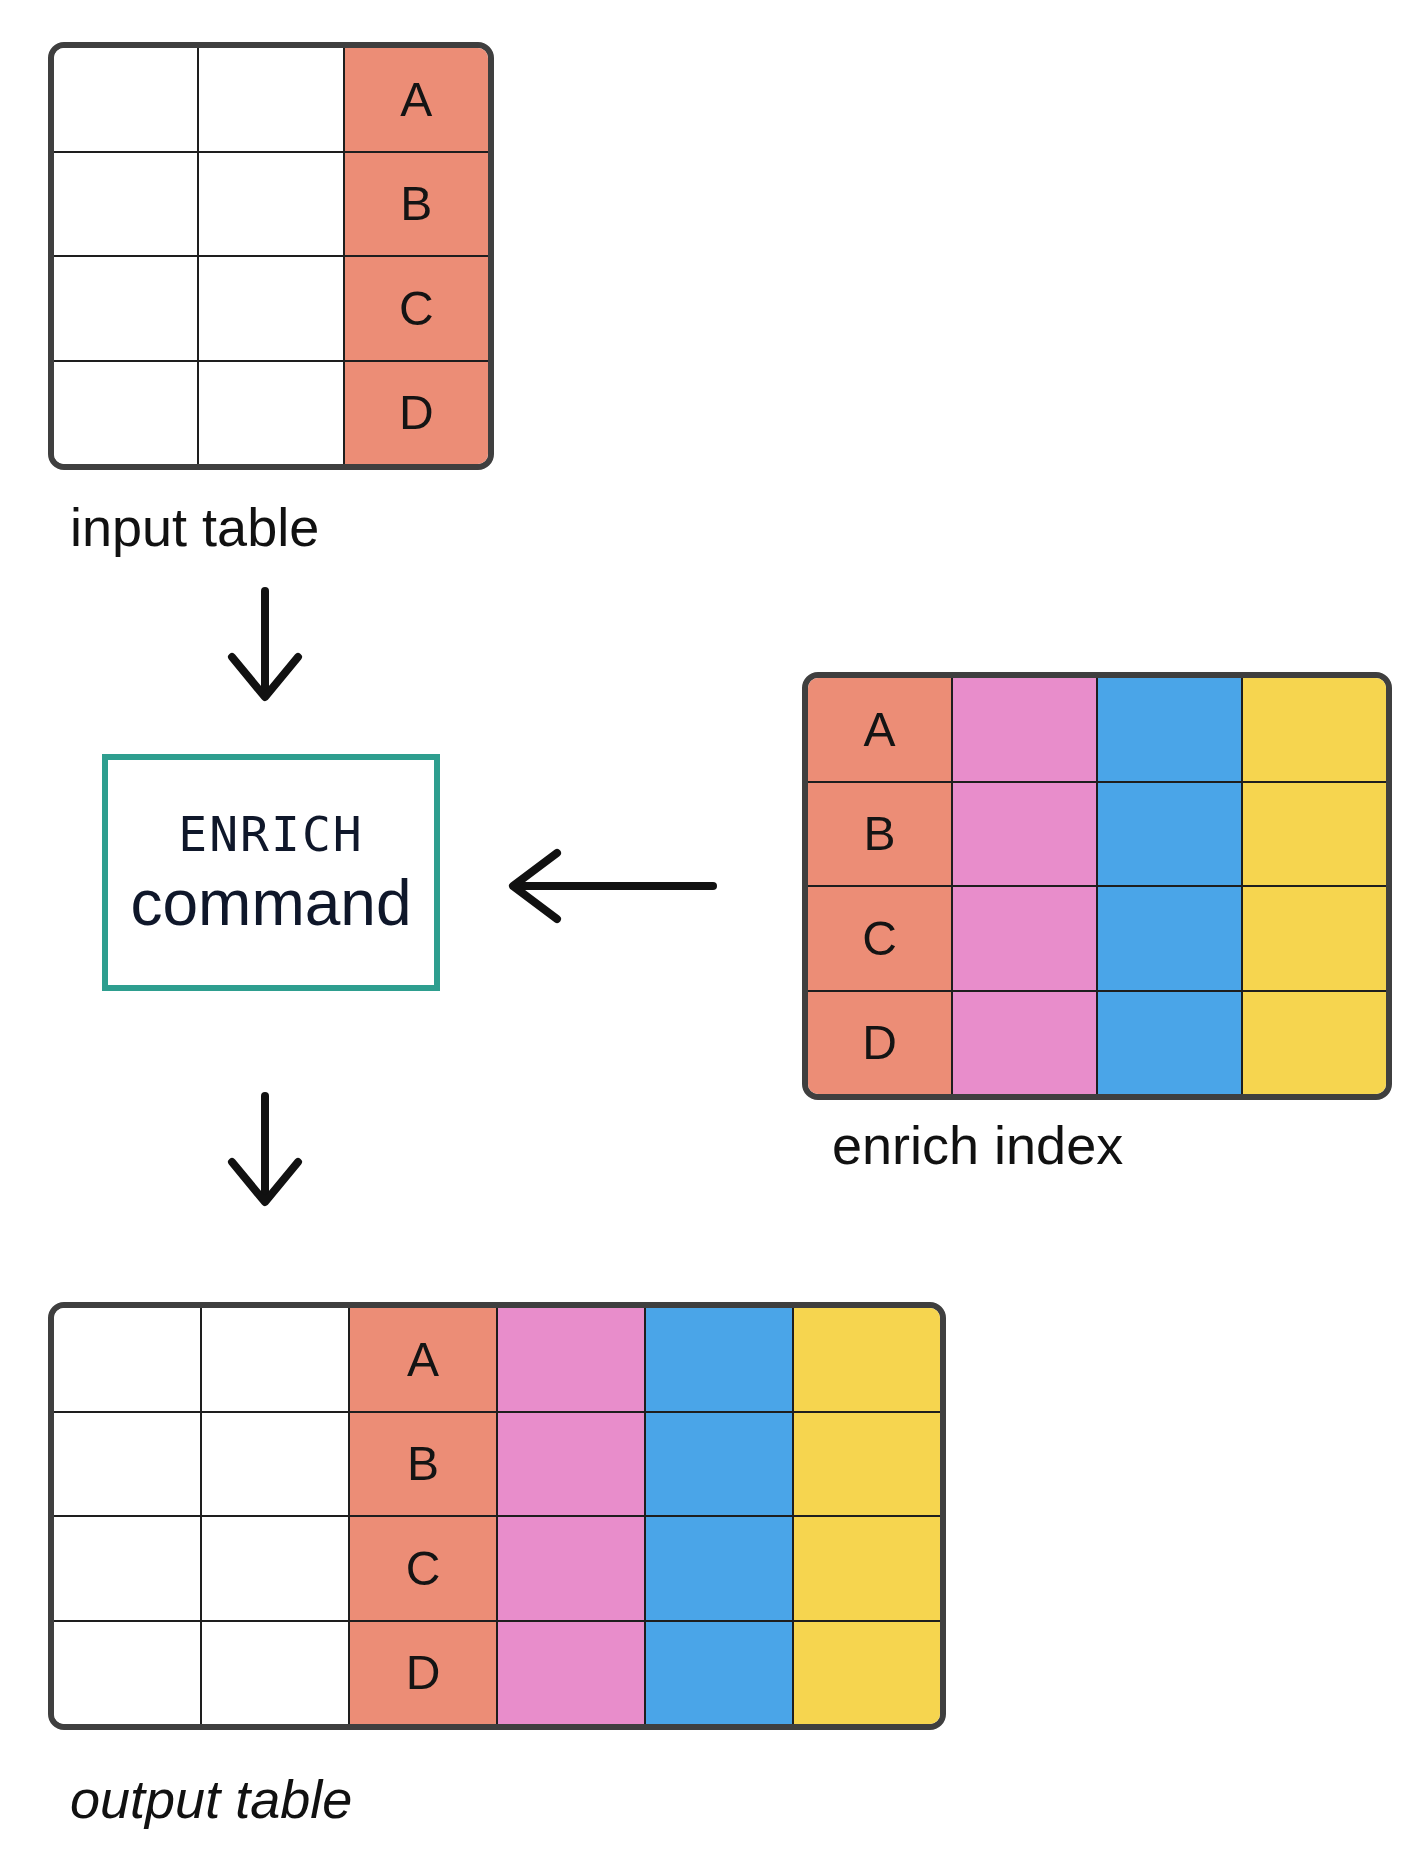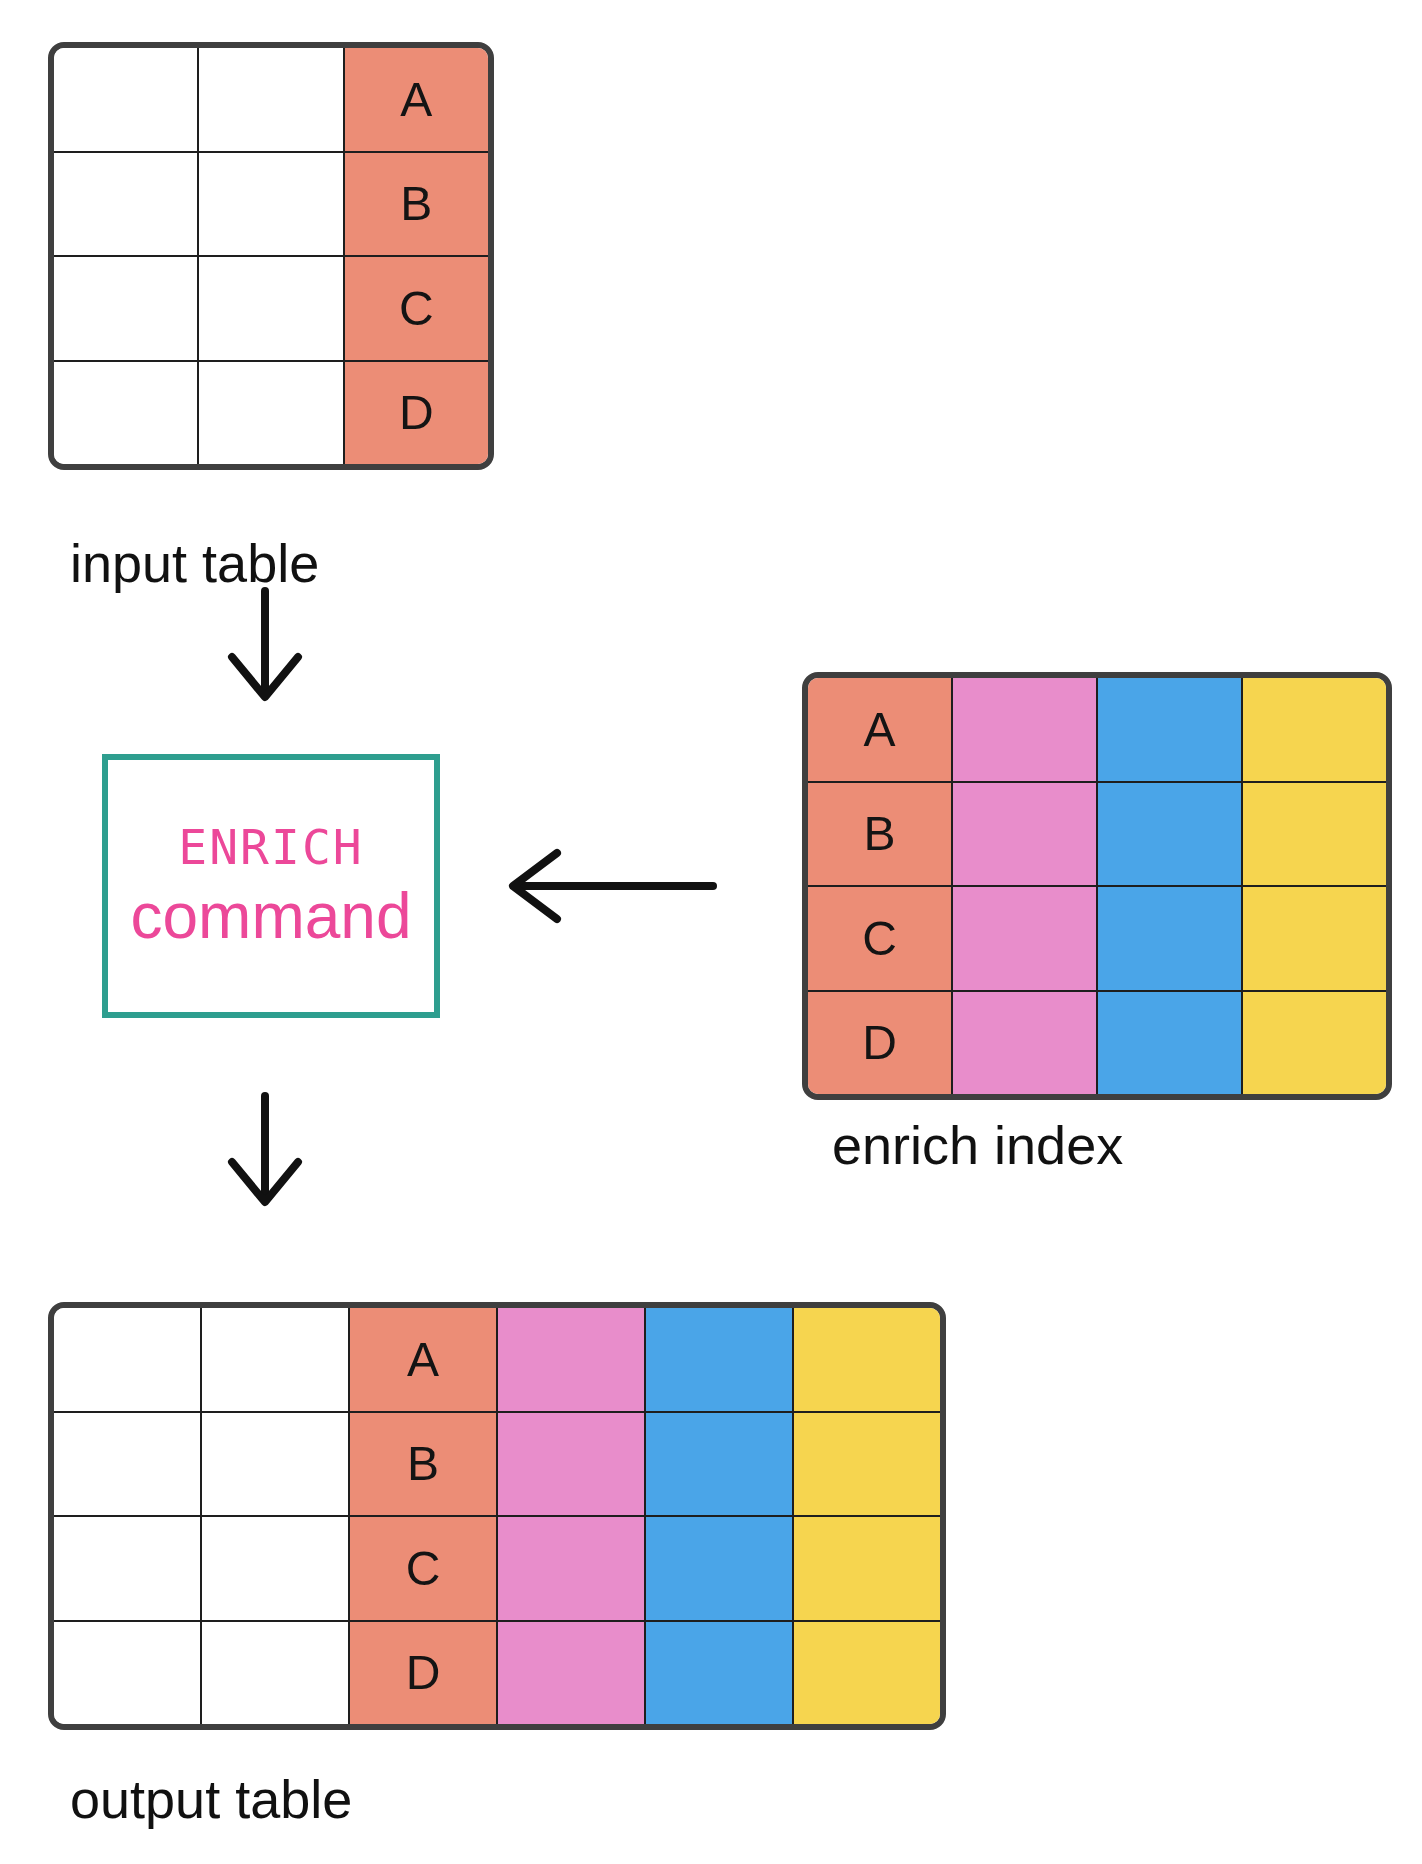--- a/index.html
+++ b/index.html
@@ -29,30 +29,30 @@
   .c-pink   { background:#E88DCB; }
   .c-blue   { background:#4AA5E8; }
   .c-yellow { background:#F6D54F; }
 
   #input-table  { left:48px;  top:42px;   width:446px; height:428px; }
   #enrich-table { left:802px; top:672px;  width:590px; height:428px; }
   #output-table { left:48px;  top:1302px; width:898px; height:428px; }
 
   
   .tlabel { position:absolute; font-size:54px; color:#111111; }
-  #input-label  { left:70px;  top:496px;margin-top:36px;  }
+  #input-label  { left:70px;  top:496px;  }
   #enrich-label { left:818px; top:1114px;margin-left:14px; }
-  #output-label { left:70px;  top:1768px; }
+  #output-label { left:70px;  top:1768px;font-style:italic; }
 
   
   .cmdbox {
-    position:absolute; left:102px; top:754px; width:338px; height:264px;
+    position:absolute; left:102px; top:754px; width:338px; height:237px;
     border:6px solid #2E9E8F; box-sizing:border-box; background:#ffffff;
     display:flex; flex-direction:column; align-items:center; justify-content:center;
-    gap:4px; color:#ec4899; text-align:center;
+    gap:4px; color:#0f172a; text-align:center;
   }
   .cmd-title { font-family:"DejaVu Sans Mono", monospace; font-size:48px; letter-spacing:2px; }
   .cmd-sub   { font-size:64px; }
 
   
   .arrow { position:absolute; }
   #arrow-down-1 { left:220px; top:585px;  }
   #arrow-left-1 { left:505px; top:841px;  }
   #arrow-down-2 { left:220px; top:1090px; }
   .arrow svg line, .arrow svg polyline {

